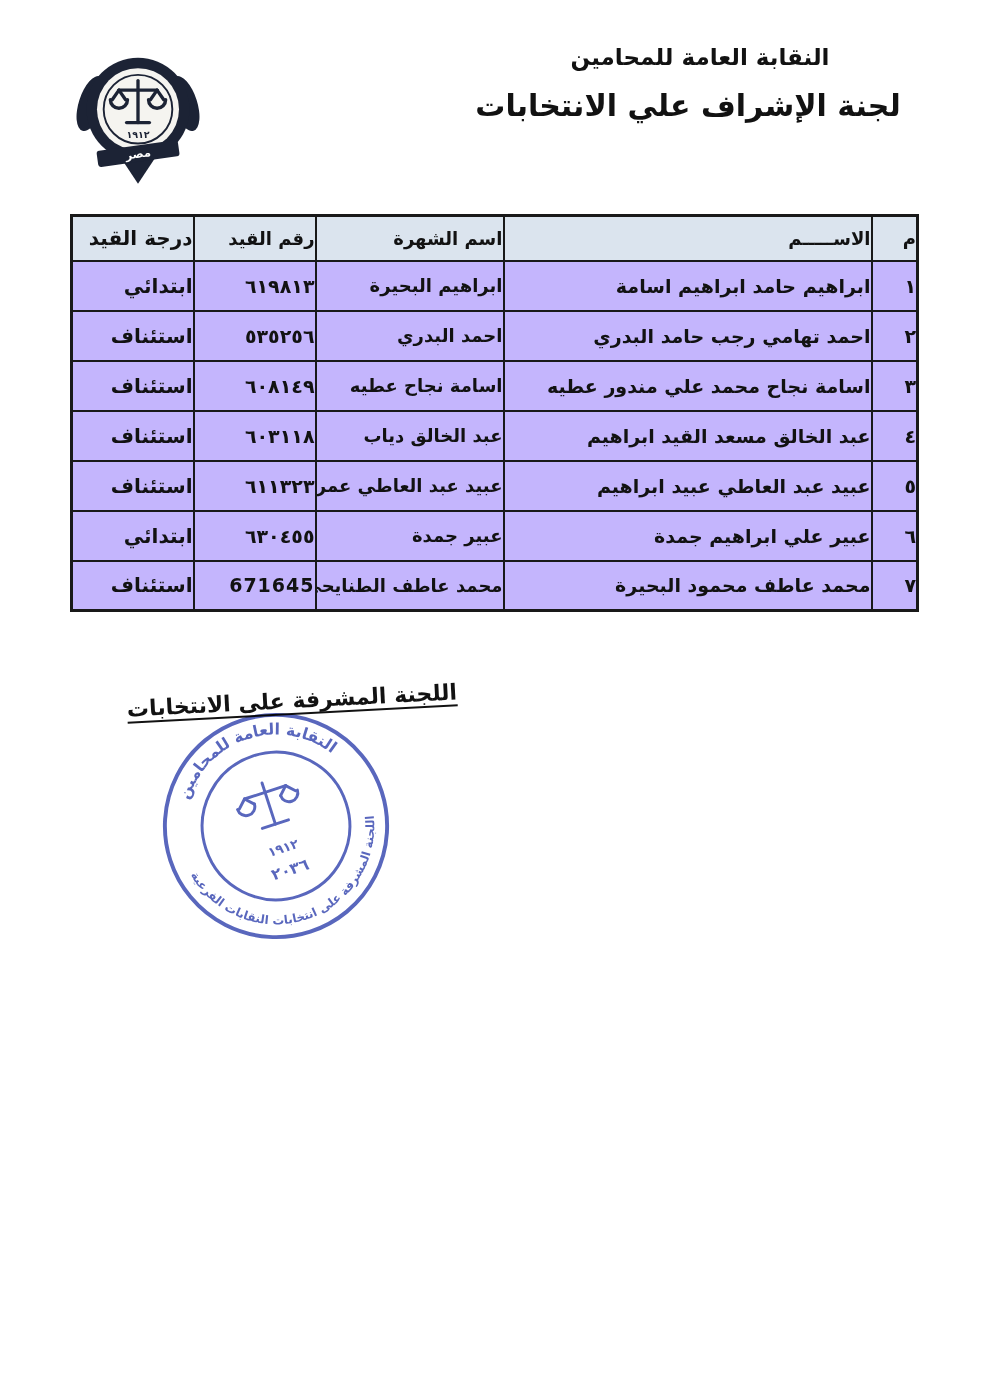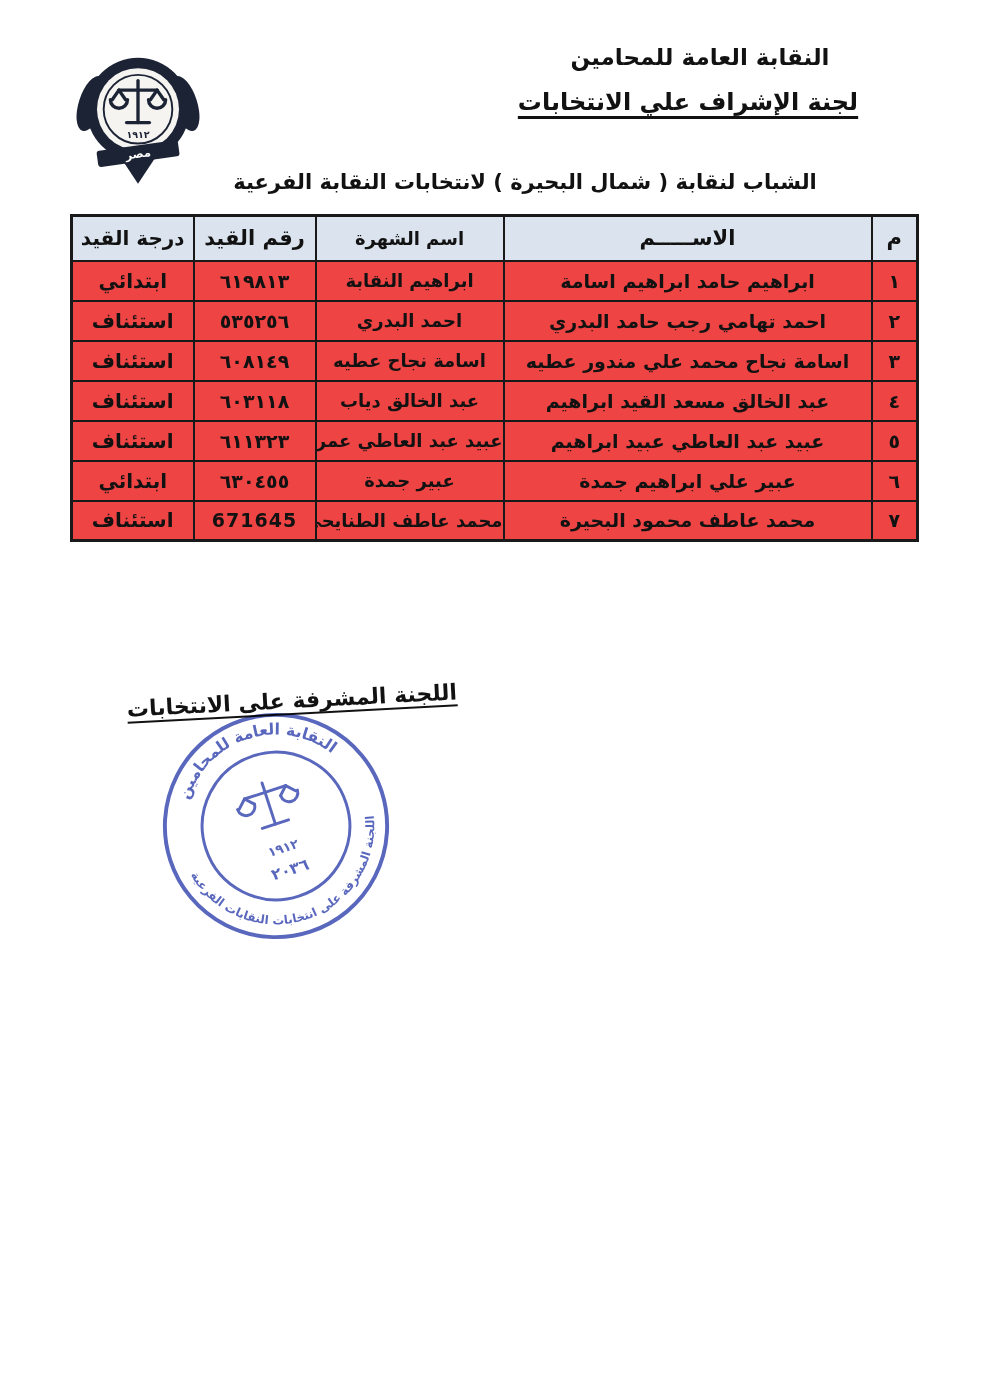--- a/index.html
+++ b/index.html
@@ -10,43 +10,43 @@
     background:#ffffff;
     font-family:"DejaVu Sans", sans-serif;
     color:#121212;
     overflow:hidden;
     direction:rtl;
   }
   .abs { position:absolute; }
   .title-line { font-weight:bold; text-align:center; white-space:nowrap; }
   .org-title   { left:460px; top:44px;  width:480px; font-size:23px; }
   .committee-title {
-    left:448px; top:88px; width:480px; font-size:24px;
-    text-decoration:underline; text-decoration-thickness:2.5px; text-underline-offset:6px;
+    left:448px; top:88px; width:480px; font-size:30px;
+    text-decoration-thickness:2.5px; text-underline-offset:6px;
   }
   .list-line1 { left:290px; top:136px; width:480px; font-size:21px; }
   .list-line2 { left:230px; top:170px; width:590px; font-size:21px; }
 
   .logo-wrap { left:76px; top:38px; width:124px; height:152px; }
   .logo-wrap svg { width:100%; height:100%; }
 
   table.roster {
     position:absolute; left:70px; top:214px; width:846px;
     border-collapse:collapse; direction:rtl;
     border:3px solid #191919;
     table-layout:fixed;
   }
   table.roster th, table.roster td {
     border:2px solid #191919;
     font-weight:bold;
-    text-align:center; vertical-align:middle;
+    text-align:right; vertical-align:middle;
     overflow:hidden;
   }
-  table.roster thead th { background:#dbe4ee; height:45px; font-size:21px; }
-  table.roster tbody td { height:40px; font-size:19px; background:#ef4444; }
+  table.roster thead th { background:#dbe4ee; height:45px; font-size:18px; }
+  table.roster tbody td { height:50px; font-size:19px; background:#c4b5fd; }
   .c-num    { width:46px; }
   .c-name   { width:368px; }
   .c-shohra { width:188px; font-size:18px !important; white-space:nowrap; }
   .c-reg    { width:122px; letter-spacing:1px; }
   .c-degree { width:122px; font-size:20px !important; }
 
   .signature {
     left:112px; top:688px; width:360px;
     font-size:22px; font-weight:bold; text-align:center; white-space:nowrap;
     text-decoration:underline; text-decoration-thickness:2px; text-underline-offset:5px;
@@ -87,21 +87,20 @@
         <line x1="-12" y1="20" x2="12" y2="20"></line>
       </g>
       <text x="65" y="100" text-anchor="middle" font-size="10" font-weight="bold" fill="#1c2335">١٩١٢</text>
       <rect x="22" y="108" width="86" height="17" rx="3" fill="#1c2335" transform="rotate(-8 65 116)"></rect>
       <text x="65" y="121" transform="rotate(-8 65 116)" text-anchor="middle" font-size="12" font-weight="bold" fill="#ffffff">مصر</text>
     </svg>
   </div>
 
   <div class="abs title-line org-title">النقابة العامة للمحامين</div>
   <div class="abs title-line committee-title">لجنة الإشراف علي الانتخابات</div>
-  <div class="abs title-line list-line2">الشباب لنقابة ( شمال البحيرة ) لانتخابات النقابة الفرعية</div>
 
   <table class="roster" dir="rtl">
     <colgroup>
       <col class="c-num">
         <col class="c-name">
         <col class="c-shohra">
         <col class="c-reg">
         <col class="c-degree">
     </colgroup>
     <thead>
@@ -111,21 +110,21 @@
         <th class="c-shohra">اسم الشهرة</th>
         <th class="c-reg">رقم القيد</th>
         <th class="c-degree">درجة القيد</th>
       </tr>
     </thead>
     <tbody>
 
         <tr>
           <td class="c-num">١</td>
           <td class="c-name">ابراهيم حامد ابراهيم اسامة</td>
-          <td class="c-shohra">ابراهيم النقابة</td>
+          <td class="c-shohra">ابراهيم البحيرة</td>
           <td class="c-reg">٦١٩٨١٣</td>
           <td class="c-degree">ابتدائي</td>
         </tr>
 
         <tr>
           <td class="c-num">٢</td>
           <td class="c-name">احمد تهامي رجب حامد البدري</td>
           <td class="c-shohra">احمد البدري</td>
           <td class="c-reg">٥٣٥٢٥٦</td>
           <td class="c-degree">استئناف</td>

